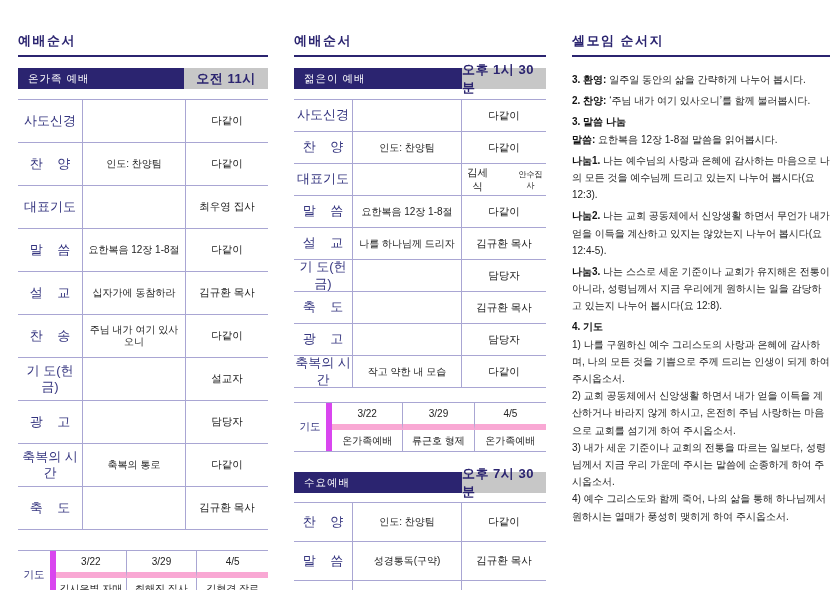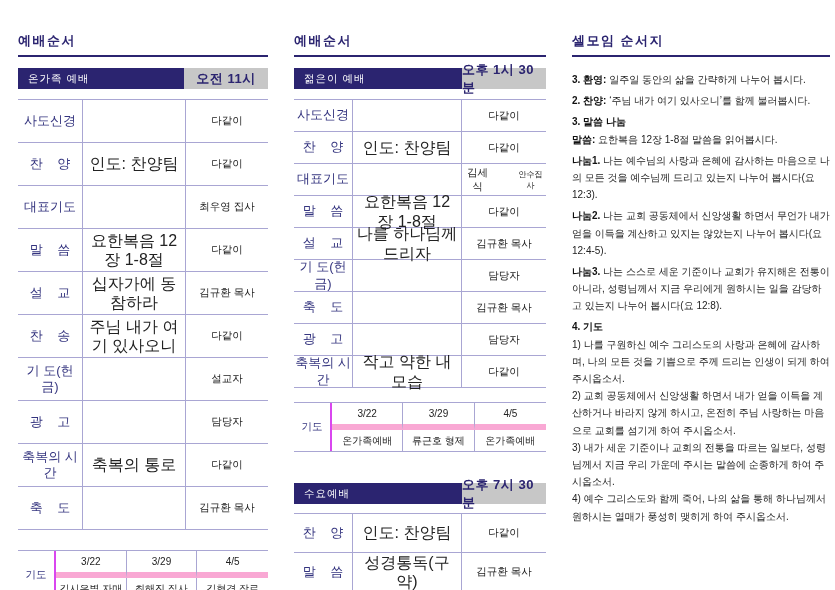--- a/index.html
+++ b/index.html
@@ -35,44 +35,44 @@
   .col-b .main .o-row{height:31px;}
   .col-b .wed .o-row{height:38px;}
   .o-label{
     width:64px;flex:none;display:flex;align-items:center;justify-content:center;
     color:#34347f;font-size:13px;white-space:pre-wrap;text-align:center;line-height:1.25;
   }
   .col-b .o-label{width:58px;}
   .o-content{
     flex:1;border-left:1px solid #a9a6d3;border-right:1px solid #a9a6d3;
     display:flex;align-items:center;justify-content:center;
-    font-size:16px;text-align:center;padding:0 3px;line-height:1.2;
+    font-size:10px;text-align:center;padding:0 3px;line-height:1.2;
   }
   .o-person{
     width:82px;flex:none;display:flex;align-items:center;justify-content:center;
     font-size:10.5px;gap:2px;text-align:center;
   }
   .col-b .o-person{width:84px;}
   .who-small{font-size:8px;margin-left:20px;}
 
   .p-table{
     display:grid;grid-template-columns:38px 1fr 1fr 1fr;
     border-top:1px solid #a9a6d3;border-bottom:1px solid #a9a6d3;
   }
   .col-a .p-table{margin-top:20px;}
   .col-b .p-table{margin-top:14px;}
   .p-label{
     grid-row:1/3;grid-column:1;display:flex;align-items:center;justify-content:center;
-    font-size:10.5px;color:#34347f;border-right:2px solid #d946ef;
+    font-size:10.5px;color:#34347f;border-right:6px solid #d946ef;
   }
   .p-cell{height:21px;display:flex;align-items:center;justify-content:center;font-size:10px;}
   .p-date{border-bottom:6px solid #f9a8d4;}
   .b-r{border-right:1px solid #a9a6d3;}
 
-  .wed .svc-bar{margin-top:31px;}
+  .wed .svc-bar{margin-top:20px;}
   .wed .o-table{margin-top:9px;}
 
   
   .cell-body{font-size:10px;line-height:1.72;}
   .para{margin-top:4px;}
   .para.first{margin-top:14px;}
   .lead,.hline{font-weight:bold;color:#111;}
   .u{}
 </style>
 </head>

